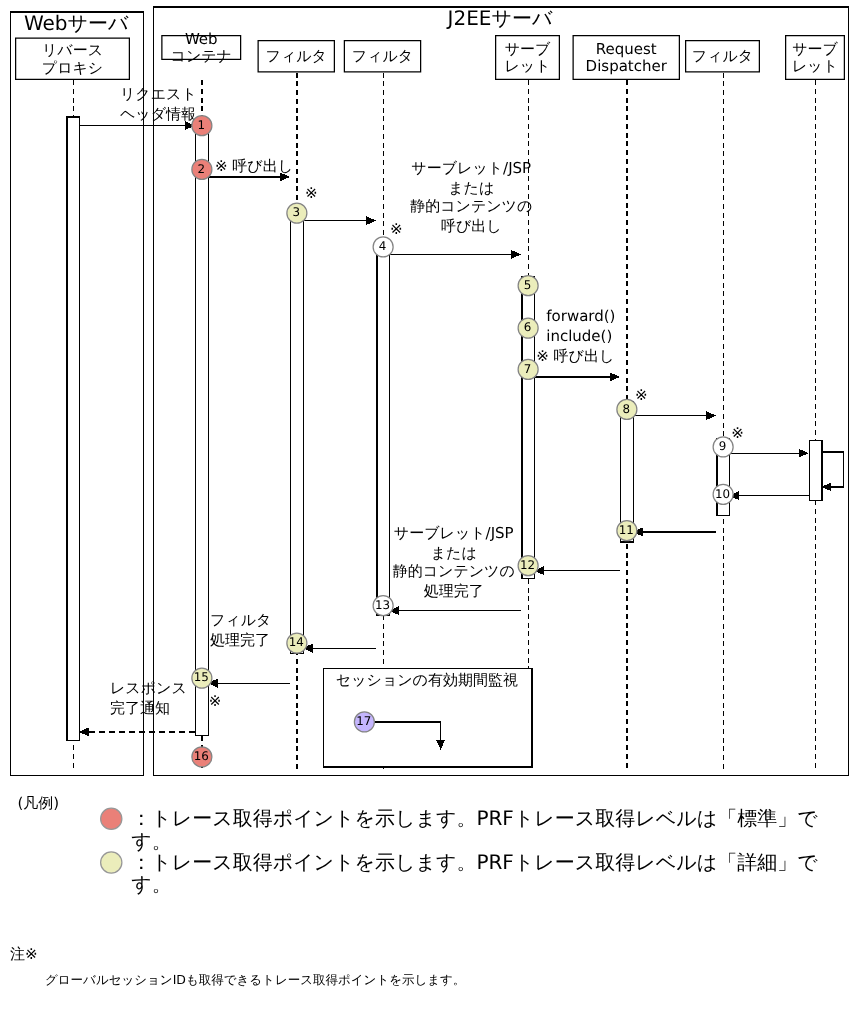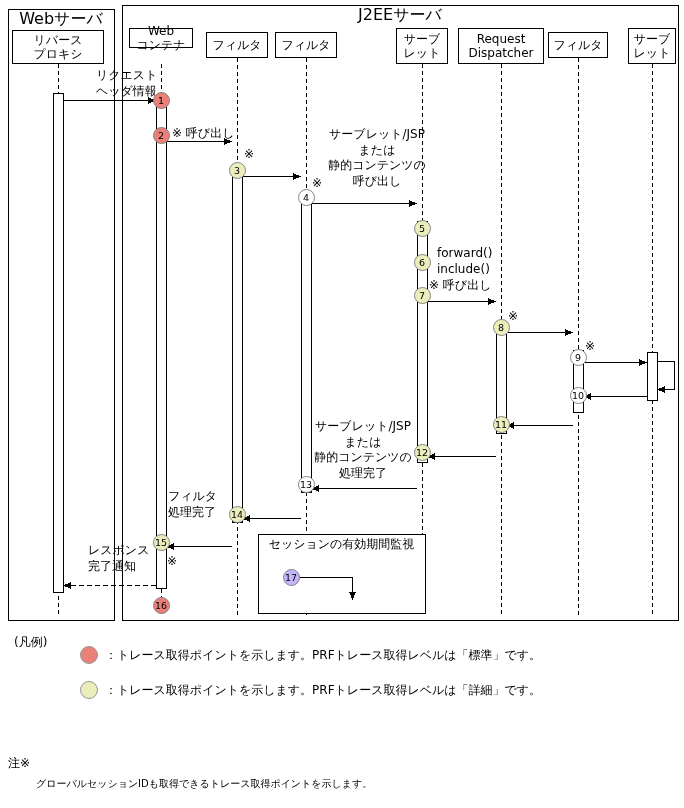--- a/index.html
+++ b/index.html
@@ -12,21 +12,21 @@
     justify-content:center;text-align:center;white-space:pre-line;font-size:12px;line-height:14px;z-index:2}
   .session-title{position:absolute;text-align:center;font-size:12px;line-height:14px;z-index:2}
   .lbl{position:absolute;font-size:12px;line-height:15.5px;white-space:pre-line;z-index:2}
   .lbl.ctr{transform:translateX(-50%);text-align:center}
   .tp{position:absolute;width:17px;height:17px;border:1px solid #848484;border-radius:50%;
     font-size:9.5px;line-height:15px;text-align:center;z-index:3;background:#fff}
   .legend{position:absolute;left:0;top:630px;width:684px;height:178px;z-index:1}
   .legend-title{position:absolute;left:14px;top:4px;font-size:12px}
   .legend-item{position:absolute;left:80px;display:flex;gap:7px}
   .dot{width:18px;height:18px;border:1px solid #979797;border-radius:50%;flex:none}
-  .legend-lines{font-size:12px}
+  .legend-lines{font-size:16px}
   .legend-lines>div{line-height:18px}
   .legend-lines>.l2{margin-left:13px;line-height:15px}
   .legend-lines>.l2:empty{display:none}
   .note-mark{position:absolute;left:8px;top:125px;font-size:12px}
   .note-text{position:absolute;left:36px;top:147px;font-size:10px}
 </style>
 </head>
 <body>
 
 <div id="stage">

